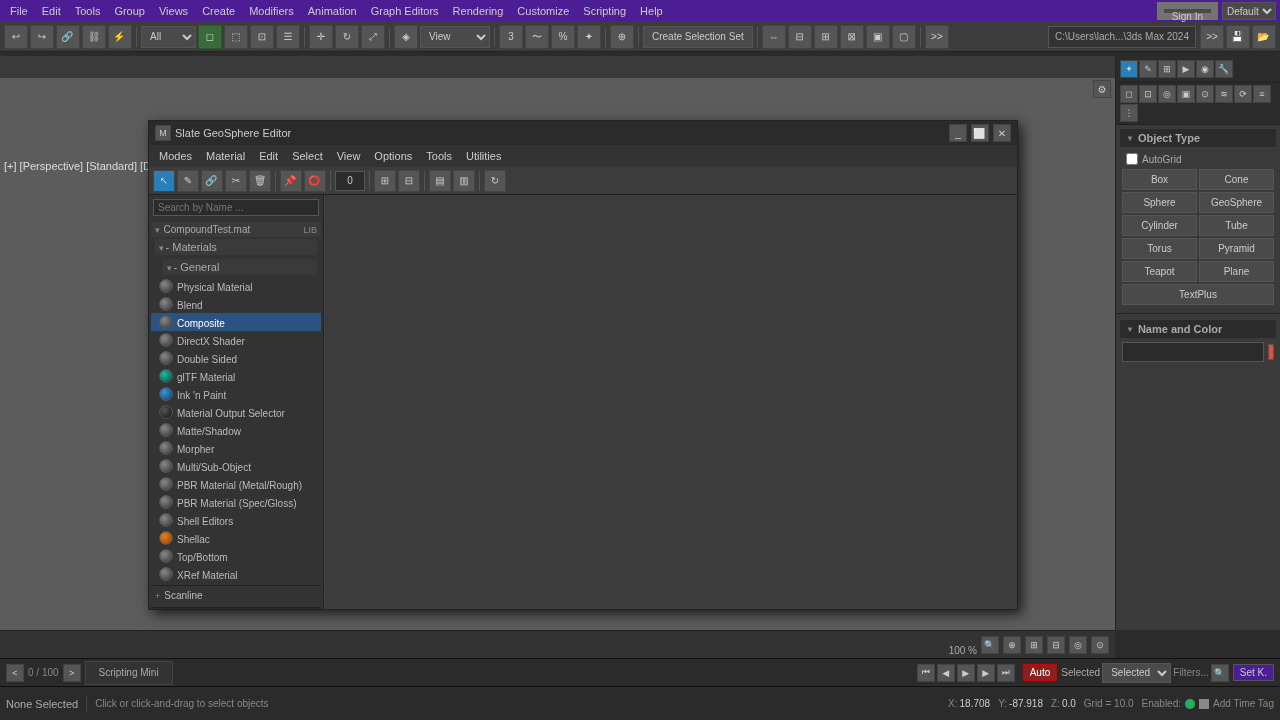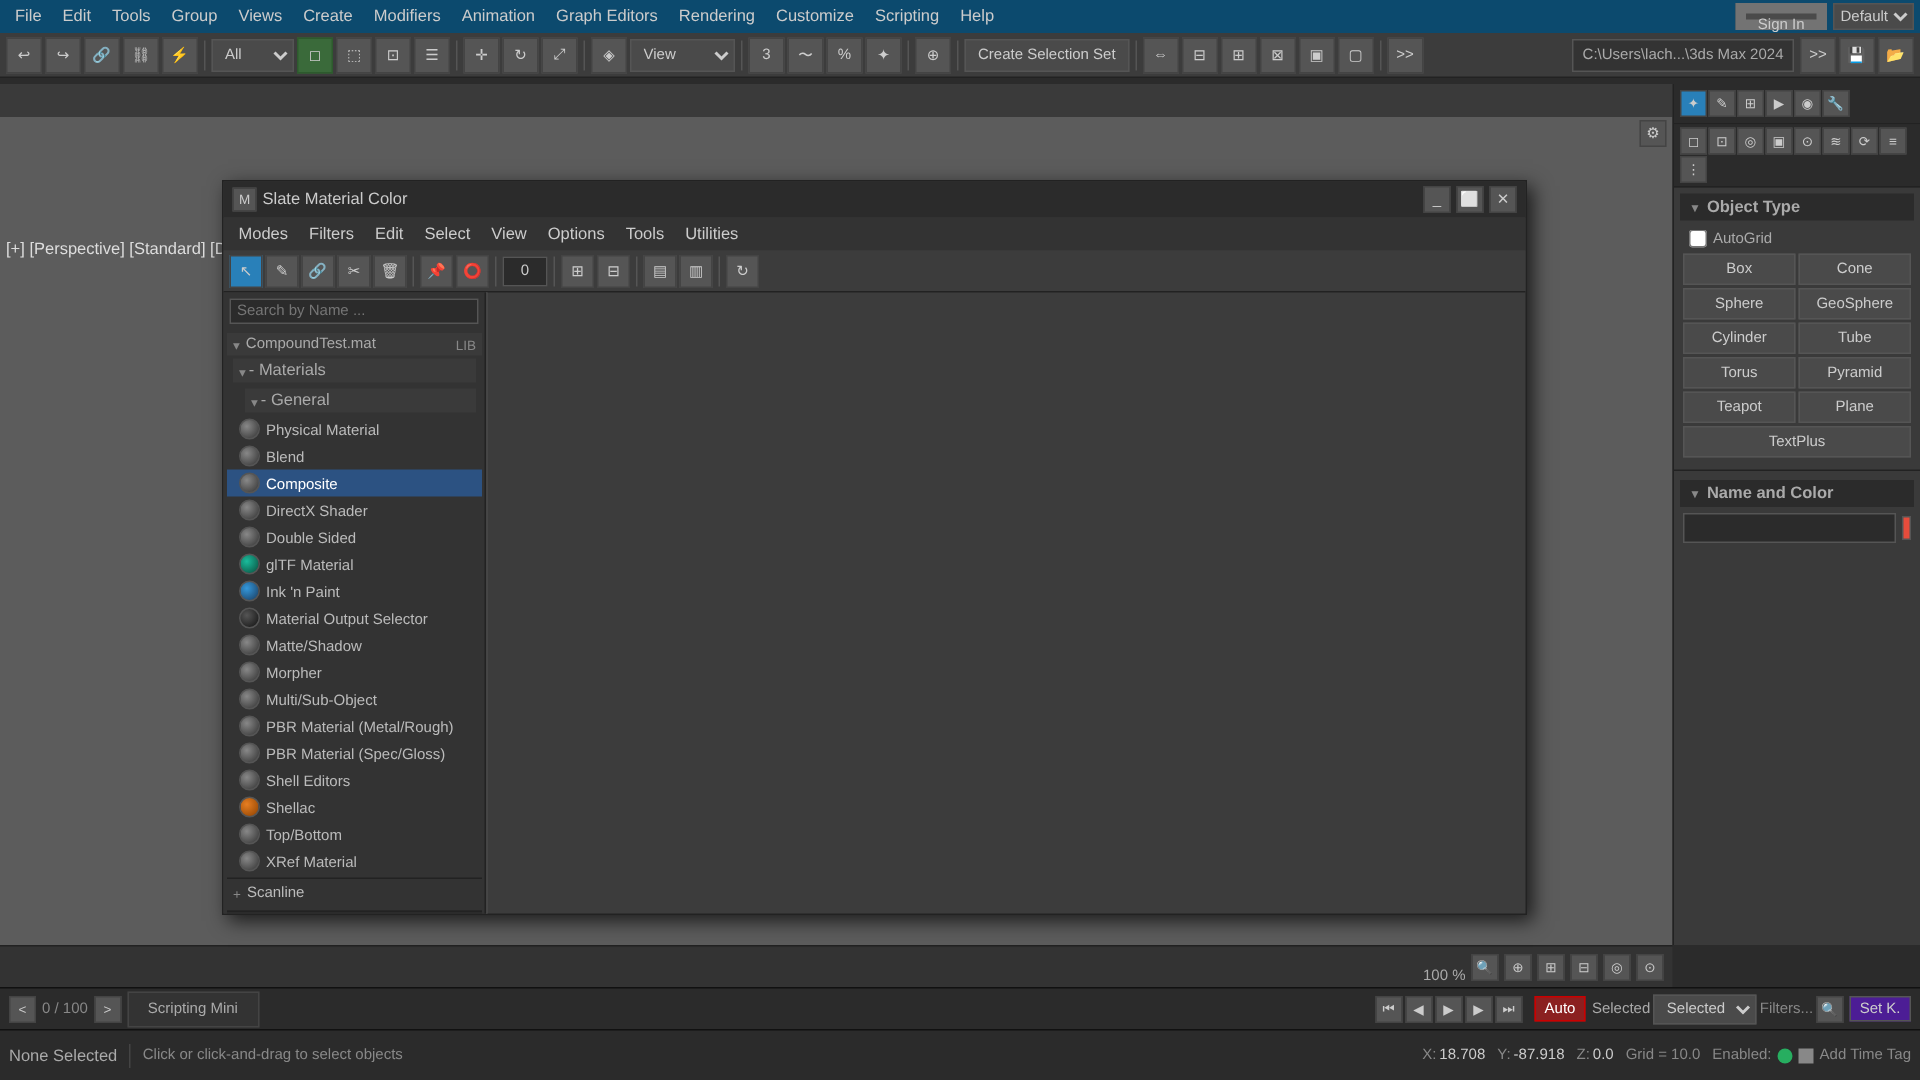--- a/index.html
+++ b/index.html
@@ -1,19 +1,19 @@
 <!DOCTYPE html>
 <html><head>
   <meta charset="utf-8">
   <style>
     * { box-sizing: border-box; margin: 0; padding: 0; }
     body { width: 1280px; height: 720px; overflow: hidden; background: #3a3a3a; font-family: 'Segoe UI', Arial, sans-serif; font-size: 11px; color: #ccc; }
 
     
-    #menu-bar { display: flex; align-items: center; background: #0c4a6e; height: 22px; padding: 0 4px; gap: 2px; }
+    #menu-bar { display: flex; align-items: center; background: #4c1d95; height: 22px; padding: 0 4px; gap: 2px; }
     .menu-item { padding: 2px 6px; color: #ccc; cursor: pointer; font-size: 11px; }
 
     
     #toolbar1 { display: flex; align-items: center; background: #3c3c3c; height: 30px; padding: 0 4px; gap: 2px; border-bottom: 1px solid #222; }
     .tb-btn { width: 24px; height: 24px; background: #555; border: 1px solid #444; color: #ccc; cursor: pointer; display: flex; align-items: center; justify-content: center; font-size: 10px; }
     .tb-separator { width: 1px; height: 20px; background: #555; margin: 0 2px; }
     .tb-dropdown { height: 22px; background: #4a4a4a; border: 1px solid #555; color: #ccc; padding: 0 4px; font-size: 10px; }
     #view-dropdown { width: 70px; }
     #create-sel-btn { background: #4a4a4a; border: 1px solid #555; color: #ccc; padding: 2px 8px; font-size: 10px; cursor: pointer; height: 22px; }
     #path-display { background: #333; border: 1px solid #555; color: #aaa; padding: 0 6px; font-size: 10px; height: 22px; display: flex; align-items: center; margin-left: auto; }
@@ -243,29 +243,29 @@
         <input type="text" style="flex: 1 1 0%; background: rgb(43, 43, 43); border: 1px solid rgb(85, 85, 85); color: rgb(204, 204, 204); height: 20px; font-size: 10px; padding: 0px 4px;">
         <div class="color-swatch"></div>
       </div>
     </div>
   </div>
 
   <div id="sme-dialog">
 
     <div id="sme-titlebar">
       <div class="sme-title-icon">M</div>
-      <span id="sme-title-text">Slate Material Color</span>
+      <span id="sme-title-text">Slate GeoSphere Editor</span>
       <div class="sme-wnd-btn">_</div>
       <div class="sme-wnd-btn">⬜</div>
       <div class="sme-wnd-btn close">✕</div>
     </div>
 
     <div id="sme-menu">
       <div class="sme-menu-item">Modes</div>
-      <div class="sme-menu-item">Filters</div>
+      <div class="sme-menu-item">Material</div>
       <div class="sme-menu-item">Edit</div>
       <div class="sme-menu-item">Select</div>
       <div class="sme-menu-item">View</div>
       <div class="sme-menu-item">Options</div>
       <div class="sme-menu-item">Tools</div>
       <div class="sme-menu-item">Utilities</div>
     </div>
 
     <div id="sme-toolbar">
       <div class="sme-tb-btn" style="background:#2980b9;">↖</div>

